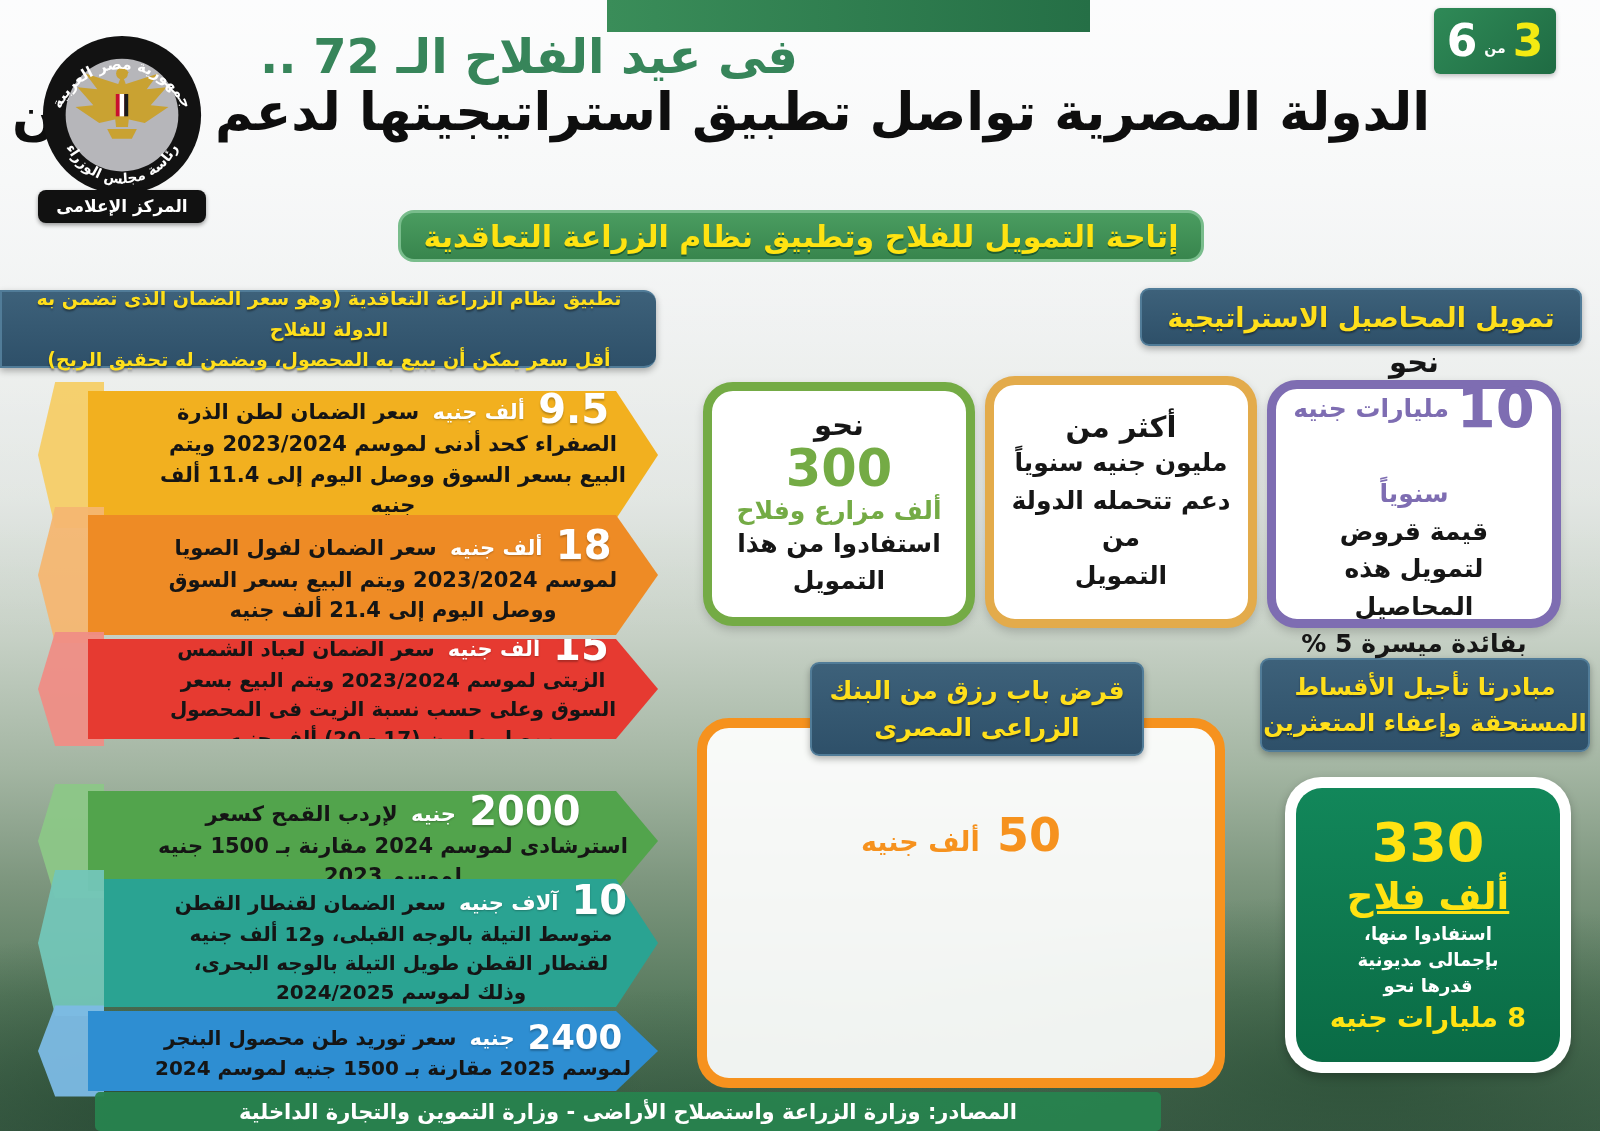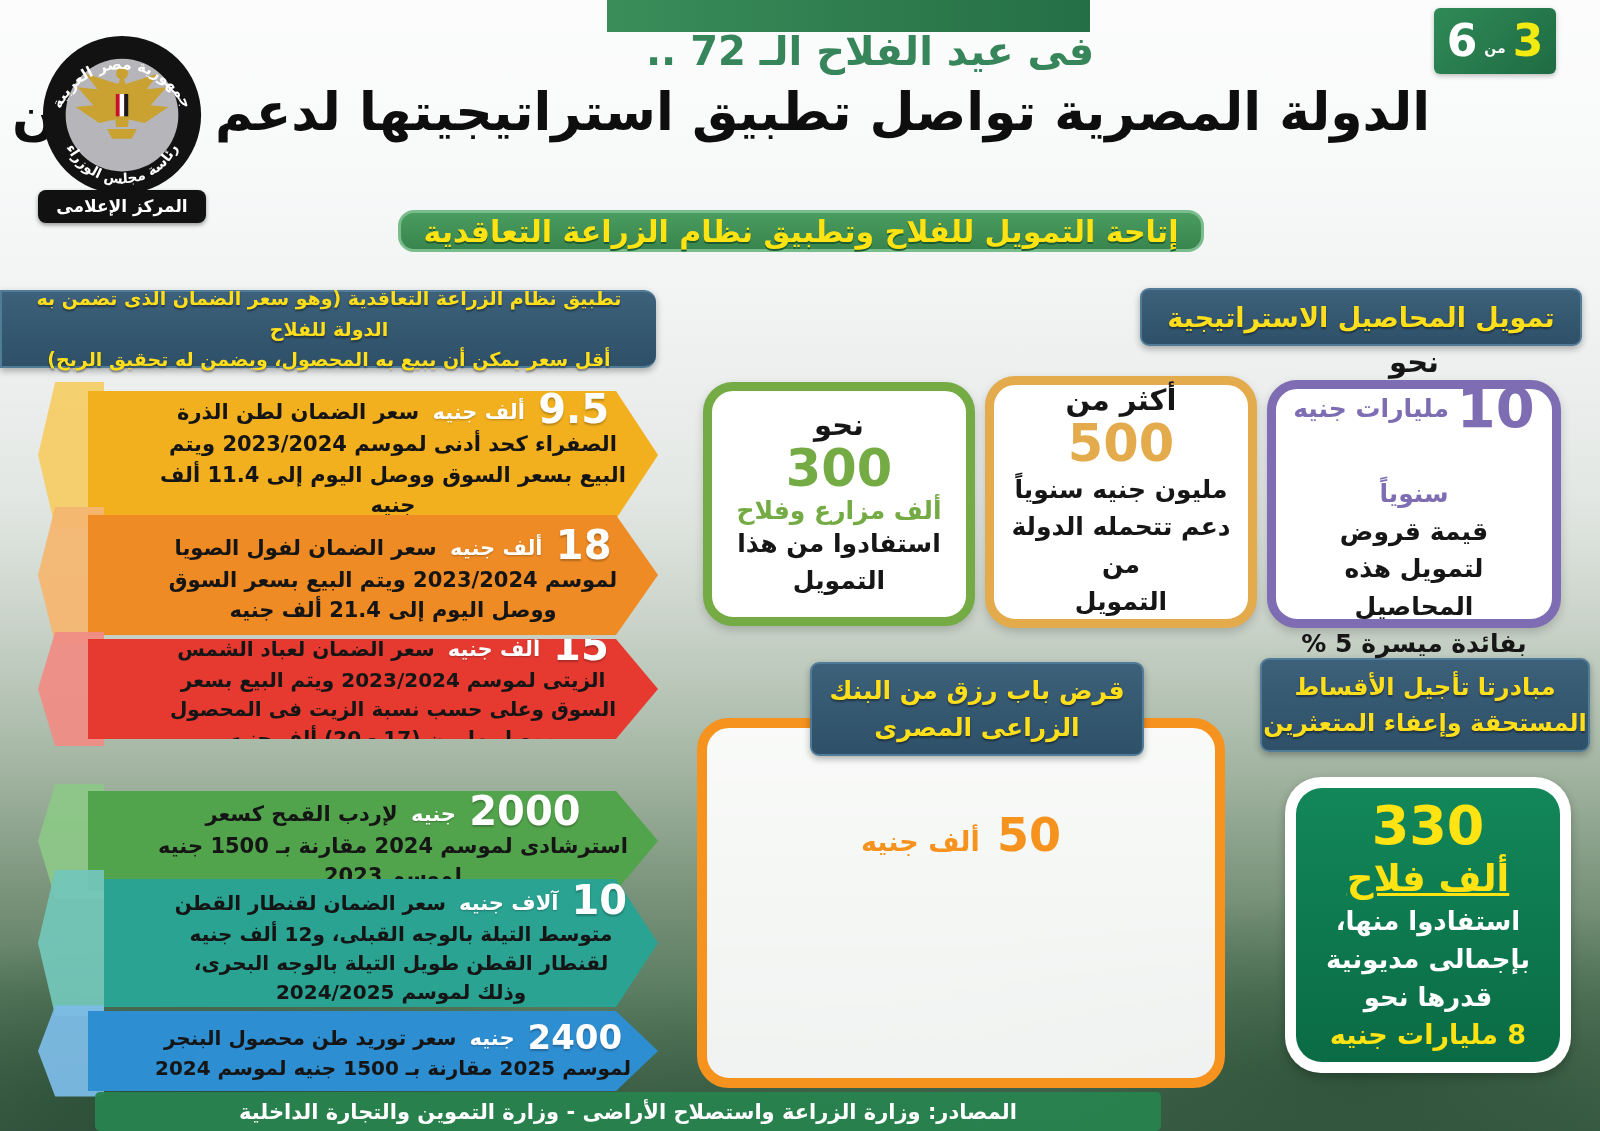--- a/index.html
+++ b/index.html
@@ -23,25 +23,25 @@
     box-shadow:0 2px 5px rgba(0,0,0,.25);}
   .pb-big{font-size:44px;line-height:1;color:#fff;}
   .pb-cur{color:#f3ea12;}
   .pb-sep{font-size:14px;color:#fff;margin-top:14px;}
   
   .logo{position:absolute;left:26px;top:30px;width:192px;text-align:center;z-index:5;}
   .logo svg{display:block;margin:0 auto;}
   .logo-ribbon{margin:-16px auto 0;width:168px;background:#111;color:#fff;font-size:17px;
     padding:6px 8px 7px;border-radius:8px;box-shadow:0 2px 4px rgba(0,0,0,.4);position:relative;z-index:6;}
   
-  .kicker{position:absolute;left:260px;top:28px;width:1220px;text-align:center;
-    font-size:40px;color:#37855a;letter-spacing:-1px;}
+  .kicker{position:absolute;left:260px;top:28px;width:1220px;text-align:left;
+    font-size:48px;color:#37855a;letter-spacing:-1px;}
   .title{position:absolute;left:50px;top:82px;width:1380px;margin:0;text-align:center;white-space:nowrap;
     font-size:52px;color:#0e0e0e;letter-spacing:-2px;}
-  .banner{position:absolute;left:398px;top:210px;width:806px;height:42px;border-radius:16px;
+  .banner{position:absolute;left:398px;top:210px;width:806px;height:52px;border-radius:16px;
     background:linear-gradient(180deg,#4a9c60,#38854d);border:3px solid #79bd8c;
     display:flex;align-items:center;justify-content:center;
     color:#ffe312;font-size:30px;text-shadow:0 2px 0 #1d5c33;}
   .panel{position:absolute;background:linear-gradient(180deg,#3d617a,#2e5069);border:2px solid #517c98;
     border-radius:9px;color:#ffdf1b;display:flex;align-items:center;justify-content:center;text-align:center;
     text-shadow:0 2px 2px rgba(0,0,0,.4);box-shadow:0 3px 7px rgba(0,0,0,.3);}
   .note-box{left:0;top:290px;width:656px;height:78px;border-radius:0 12px 12px 0;border-right:none;
     font-size:19px;line-height:1.6;white-space:pre-line;padding:7px 14px;}
   .strategic-header{left:1140px;top:288px;width:442px;height:58px;font-size:27px;}
   .loan-header{left:810px;top:662px;width:334px;height:94px;font-size:25px;line-height:1.5;white-space:pre-line;z-index:4;}
@@ -76,21 +76,21 @@
   .loan-body{font-size:25px;line-height:1.52;white-space:pre-line;}
   
   .init-box{position:absolute;left:1285px;top:777px;width:286px;height:296px;z-index:2;
     background:#fff;border-radius:36px;padding:11px;box-shadow:0 4px 10px rgba(0,0,0,.25);}
   .init-inner{width:100%;height:100%;border-radius:26px;
     background:linear-gradient(180deg,#12875a,#0a6b45);
     display:flex;flex-direction:column;align-items:center;justify-content:center;
     text-align:center;color:#fff;padding:6px 8px;}
   .init-val{color:#ffe312;font-size:54px;line-height:1.1;}
   .init-unit{color:#ffe312;font-size:37px;line-height:1.3;text-decoration:underline;}
-  .init-body{font-size:26px;line-height:1.45;white-space:pre-line;}
+  .init-body{font-size:18px;line-height:1.45;white-space:pre-line;}
   .init-footer{color:#ffe312;font-size:27px;line-height:1.4;}
   
   .source-bar{position:absolute;left:95px;top:1092px;width:1066px;height:39px;border-radius:5px;
     background:rgba(40,130,78,.96);color:#fff;font-size:21px;
     display:flex;align-items:center;justify-content:center;z-index:3;}
 </style>
 </head>
 <body>
 
 <div class="canvas">
@@ -208,21 +208,20 @@
   <div class="card" style="left: 703px; top: 382px; width: 272px; height: 244px; border-color: rgb(116, 171, 69);">
     <div class="c-prefix">نحو</div>
     <div class="c-value" style="color: rgb(116, 171, 69);">300</div>
     <div class="c-unit" style="color: rgb(116, 171, 69);">ألف مزارع وفلاح</div>
     <div class="c-body">استفادوا من هذا
 التمويل</div>
   </div>
 
   <div class="card" style="left: 985px; top: 376px; width: 272px; height: 252px; border-color: rgb(227, 171, 75);">
     <div class="c-prefix">أكثر من</div>
-    <div class="c-value" style="color: rgb(227, 171, 75);">500</div>
     <div class="c-body">مليون جنيه سنوياً
 دعم تتحمله الدولة من
 التمويل</div>
   </div>
 
   <div class="card" style="left: 1267px; top: 380px; width: 294px; height: 248px; border-color: rgb(126, 109, 178);">
     <div class="c-prefix">نحو</div>
     <div class="c-valrow">
       <span class="c-value" style="color: rgb(126, 109, 178);">10</span>
       <span class="c-unit" style="color: rgb(126, 109, 178);">مليارات جنيه</span>

